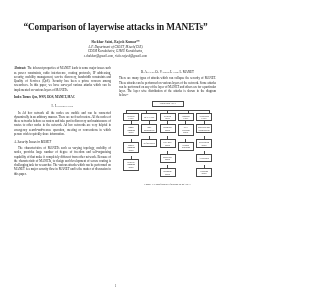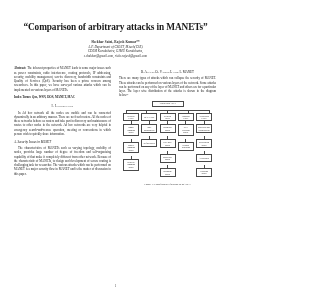--- a/index.html
+++ b/index.html
@@ -32,21 +32,21 @@
   .vline{width:0.6px;height:3px;background:#4a4a4a;}
   .leaf{width:16px;min-height:8.5px;margin-bottom:2.5px;}
   .cap{text-align:center;font-size:2.5px;margin-top:3px;color:#222;}
   .pgno{position:absolute;bottom:12px;left:0;width:231px;text-align:center;font-size:3.2px;color:#333;}
 </style>
 </head>
 <body>
 
 <div class="page">
 
-  <h1 class="title">“Comparison of arbitrary attacks in MANETs”</h1>
+  <h1 class="title">“Comparison of layerwise attacks in MANETs”</h1>
 
   <div class="authors">
     <div class="nm">Shekhar Saini, Rajesh Kumar**</div>
     <div class="af">A.P. Department of CSE/IT, M.tech(CSE)</div>
     <div class="af">CDLM Kurukshetra, GJMU Kurukshetra,</div>
     <div class="af">s.shekhar@gmail.com, ricks.rajesh@gmail.com</div>
   </div>
 
   <div class="cols">
 

